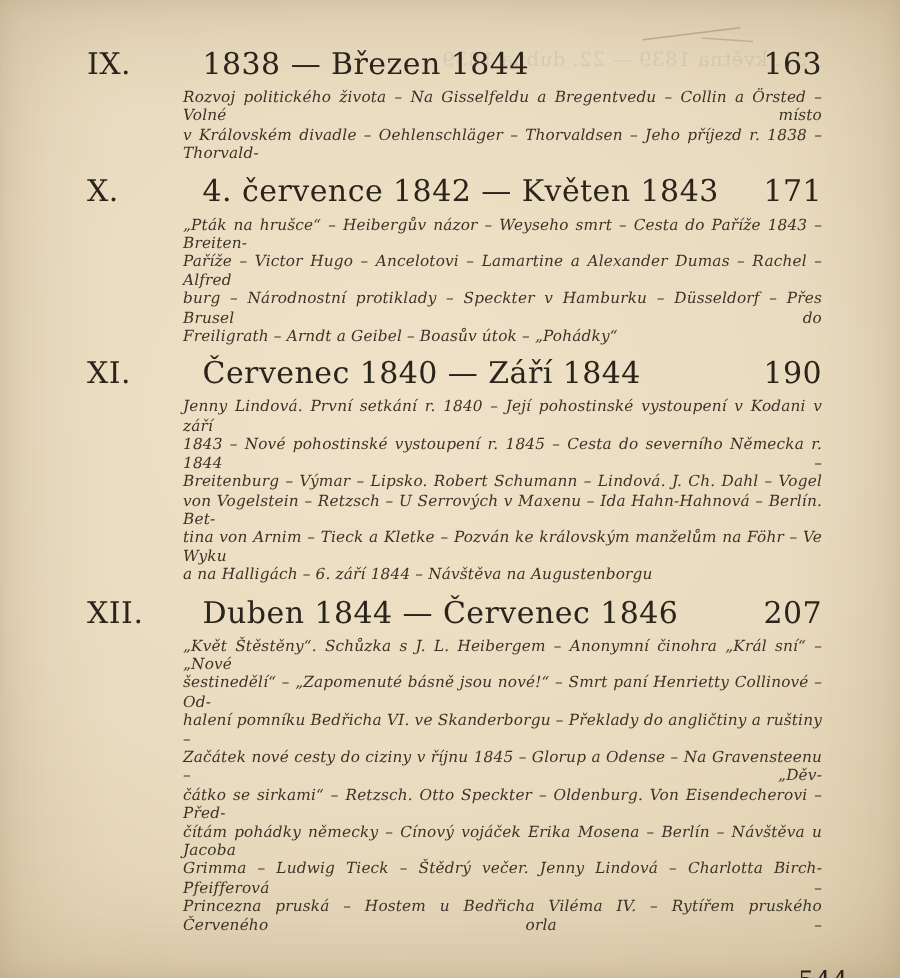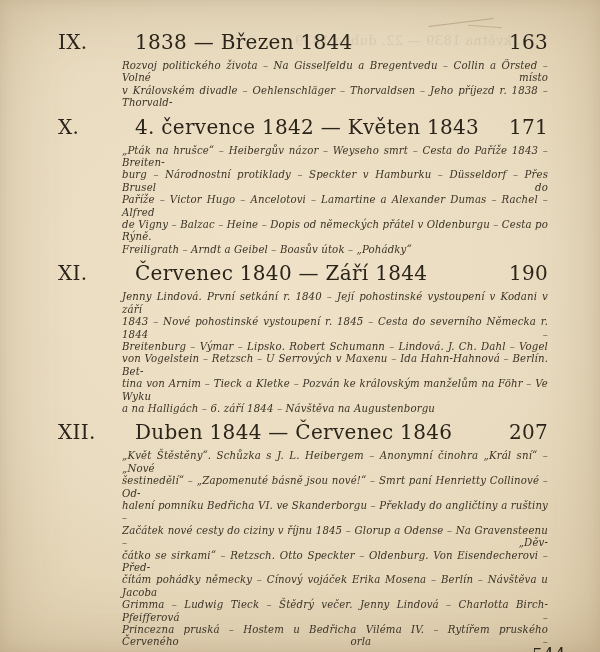--- a/index.html
+++ b/index.html
@@ -76,23 +76,22 @@
   </section>
 
   <section class="section">
     <div class="head-row">
       <span class="numeral">X.</span>
       <span class="title">4. července 1842 — Květen 1843</span>
       <span class="pageno">171</span>
     </div>
     <p class="summary">
         <span class="sum-line">„Pták na hrušce“ – Heibergův názor – Weyseho smrt – Cesta do Paříže 1843 – Breiten-</span>
+        <span class="sum-line">Paříže – Victor Hugo – Ancelotovi – Lamartine a Alexander Dumas – Rachel – Alfred</span>
         <span class="sum-line">burg – Národnostní protiklady – Speckter v Hamburku – Düsseldorf – Přes Brusel do</span>
-        <span class="sum-line">Paříže – Victor Hugo – Ancelotovi – Lamartine a Alexander Dumas – Rachel – Alfred</span>
-        <span class="sum-line">de Vigny – Balzac – Heine – Dopis od německých přátel v Oldenburgu – Cesta po Rýně.</span>
         <span class="sum-line last">Freiligrath – Arndt a Geibel – Boasův útok – „Pohádky“</span>
       </p>
   </section>
 
   <section class="section">
     <div class="head-row">
       <span class="numeral">XI.</span>
       <span class="title">Červenec 1840 — Září 1844</span>
       <span class="pageno">190</span>
     </div>

